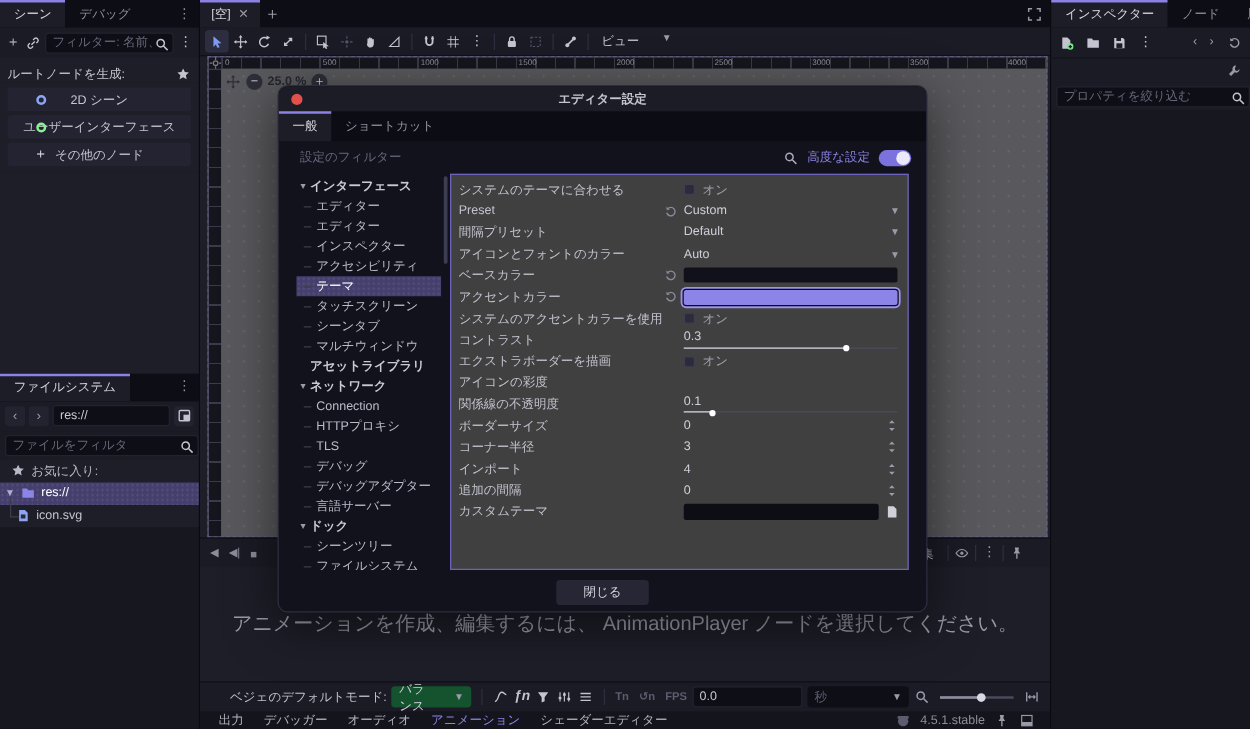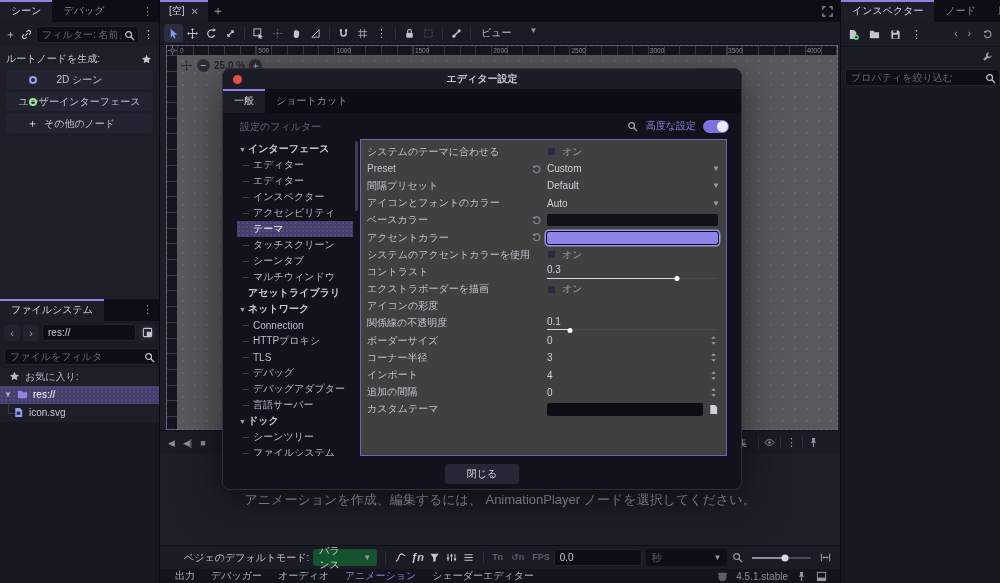--- a/index.html
+++ b/index.html
@@ -86,21 +86,21 @@
   #zoombar{position:absolute;left:3px;top:4px;display:flex;align-items:center;gap:4px}
   #zoombar .zbtn{width:13px;height:13px;border-radius:50%;background:#2e2e38;color:#d0d0da;display:inline-flex;align-items:center;justify-content:center;font-size:10px;line-height:1}
   #zoom-label{color:#26262e;font-weight:700;font-size:10px}
   #zoombar .icon{color:#2e2e38}
 
   #anim-toolbar{position:absolute;left:0;top:430px;right:0;height:24px;background:var(--bg-panel);border-top:1px solid #101018;display:flex;align-items:center;padding:0 8px}
   .pb-icon{color:#8c8c9a;font-size:9px;margin-right:8px}
   #anim-right{margin-left:auto;display:flex;align-items:center;margin-right:12px}
   #edit-btn{padding:0 7px;height:17px;display:flex;align-items:center;color:#c8c8d2}
   #anim-hint-area{position:absolute;left:0;top:454px;right:0;height:91px;background:var(--bg-content);display:flex;align-items:center;justify-content:center}
-  #anim-hint{color:#9a9aa8;font-size:13px}
+  #anim-hint{color:#9a9aa8;font-size:16px}
 
   #bezier-bar{position:absolute;left:0;top:545px;right:0;height:24px;background:var(--bg-panel);border-top:1px solid #101018;display:flex;align-items:center;padding:0 8px;gap:4px}
   #bezier-label{color:#c0c0cc;margin-left:16px;white-space:nowrap}
   .drop{height:17px;background:#14532d;border-radius:3px;display:flex;align-items:center;padding:0 6px;gap:14px;color:#cfcfda}
   .drop .dchev{color:#9a9aa8;font-size:8px}
   #snap-input{width:88px}
   #unit-drop{width:136px;background:var(--bg-input)}
   #unit-drop .ulabel{color:#5c5c6e;flex:1}
   #zoom-slider{width:104px;height:2px;background:#4a4a5c;border-radius:1px;position:relative;margin:0 4px}
   #zoom-slider .fill{position:absolute;left:0;top:0;bottom:0;width:55%;background:#8e8e9e}

